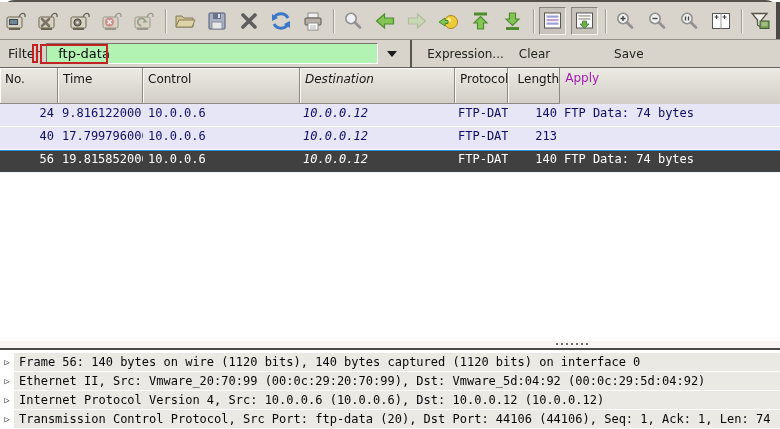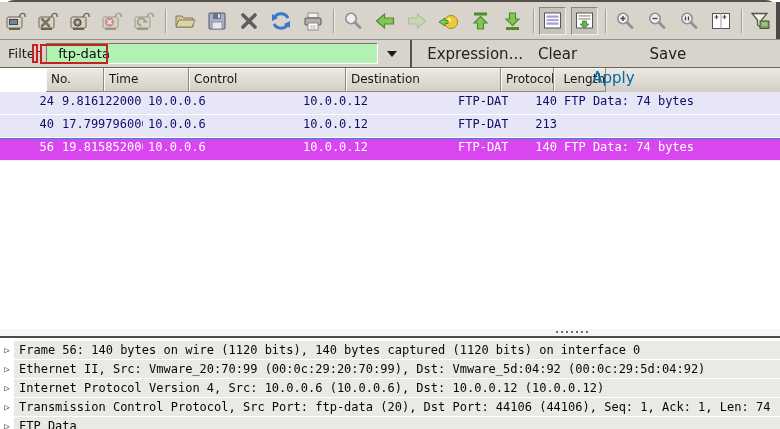--- a/index.html
+++ b/index.html
@@ -24,37 +24,37 @@
   .fentry { width:332px; height:21px; background:#b2f2b2; border:1px solid;
             border-color:#7a766e #ffffff #ffffff #7a766e; font-size:13px; color:#0a0a0a;
             padding:0 4px 0 11px; outline:none;
             font-family:"DejaVu Sans","Liberation Sans",sans-serif; }
   .fdrop { width:27px; height:23px; display:flex; align-items:center; justify-content:center; }
   .fdrop .arr { width:0; height:0; border-left:5px solid transparent; border-right:5px solid transparent;
                 border-top:6px solid #1a1a1a; }
   .ann-bar { position:absolute; left:32px; top:4px; width:6px; height:19px; border:2px solid #c32222; z-index:6; }
   .ann-box { position:absolute; left:40px; top:4px; width:68px; height:20px; border:2px solid #c32222; z-index:6; }
   .fvsep { width:2px; height:28px; background:#56534d; margin-left:5px; }
-  .fbtn { font-size:15px; color:#23231f; margin-left:15px; }
-  .fbtn.disabled { color:#0369a1;margin-top:48px; }
+  .fbtn { font-size:12px; color:#23231f; margin-left:15px; }
+  .fbtn.disabled { color:#a21caf;margin-top:48px; }
 
   
   .plist { font-family:"DejaVu Sans Mono","Liberation Mono",monospace; }
-  .phead { display:flex; height:24px; background:linear-gradient(#eceae4,#d2cec6);
-           font-family:"DejaVu Sans","Liberation Sans",sans-serif; font-size:12px; color:#161616;margin-left:46px; }
+  .phead { display:flex; height:36px; background:linear-gradient(#eceae4,#d2cec6);
+           font-family:"DejaVu Sans","Liberation Sans",sans-serif; font-size:12px; color:#161616; }
   .phead .hc { border-right:1px solid #8e8a82; border-bottom:1px solid #8e8a82;
                padding:4px 0 0 5px; overflow:hidden; white-space:nowrap; box-shadow:inset 1px 1px 0 #fbfaf8; }
   .prow { display:flex; height:23px; background:#e7e6f7; color:#0d0d68; font-size:12px;
           border-bottom:1px solid #ffffff; }
-  .prow.selected { background:#d946ef; color:#ffffff; box-shadow:inset 0 1px 0 #2b8dc9; border-bottom:1px solid #e8f4fc; }
+  .prow.selected { background:#404040; color:#ffffff; box-shadow:inset 0 1px 0 #2b8dc9; border-bottom:1px solid #e8f4fc; }
   .pc { overflow:hidden; white-space:nowrap; padding-top:2px; }
   .c-no   { width:58px;  text-align:right; padding-right:4px; }
   .c-time { width:85px;  padding-left:4px; }
   .c-src  { width:157px; padding-left:5px; }
-  .c-dst  { width:155px; padding-left:3px; }
+  .c-dst  { width:155px; padding-left:3px;font-style:italic; }
   .c-prot { width:53px;  padding-left:3px; }
   .c-len  { width:52px;  text-align:right; padding-right:3px; }
   .c-info { flex:1; padding-left:4px; }
 
   .listvoid { height:168px; background:#ffffff; }
 
   
   .splitter { height:9px; background:#f7f6f4; position:relative; border-bottom:2px solid #4b4b47; }
   .grip { position:absolute; left:556px; top:2px; display:flex; }
   .grip i { width:2px; height:2px; background:#6e6b66; margin-right:3px; }

